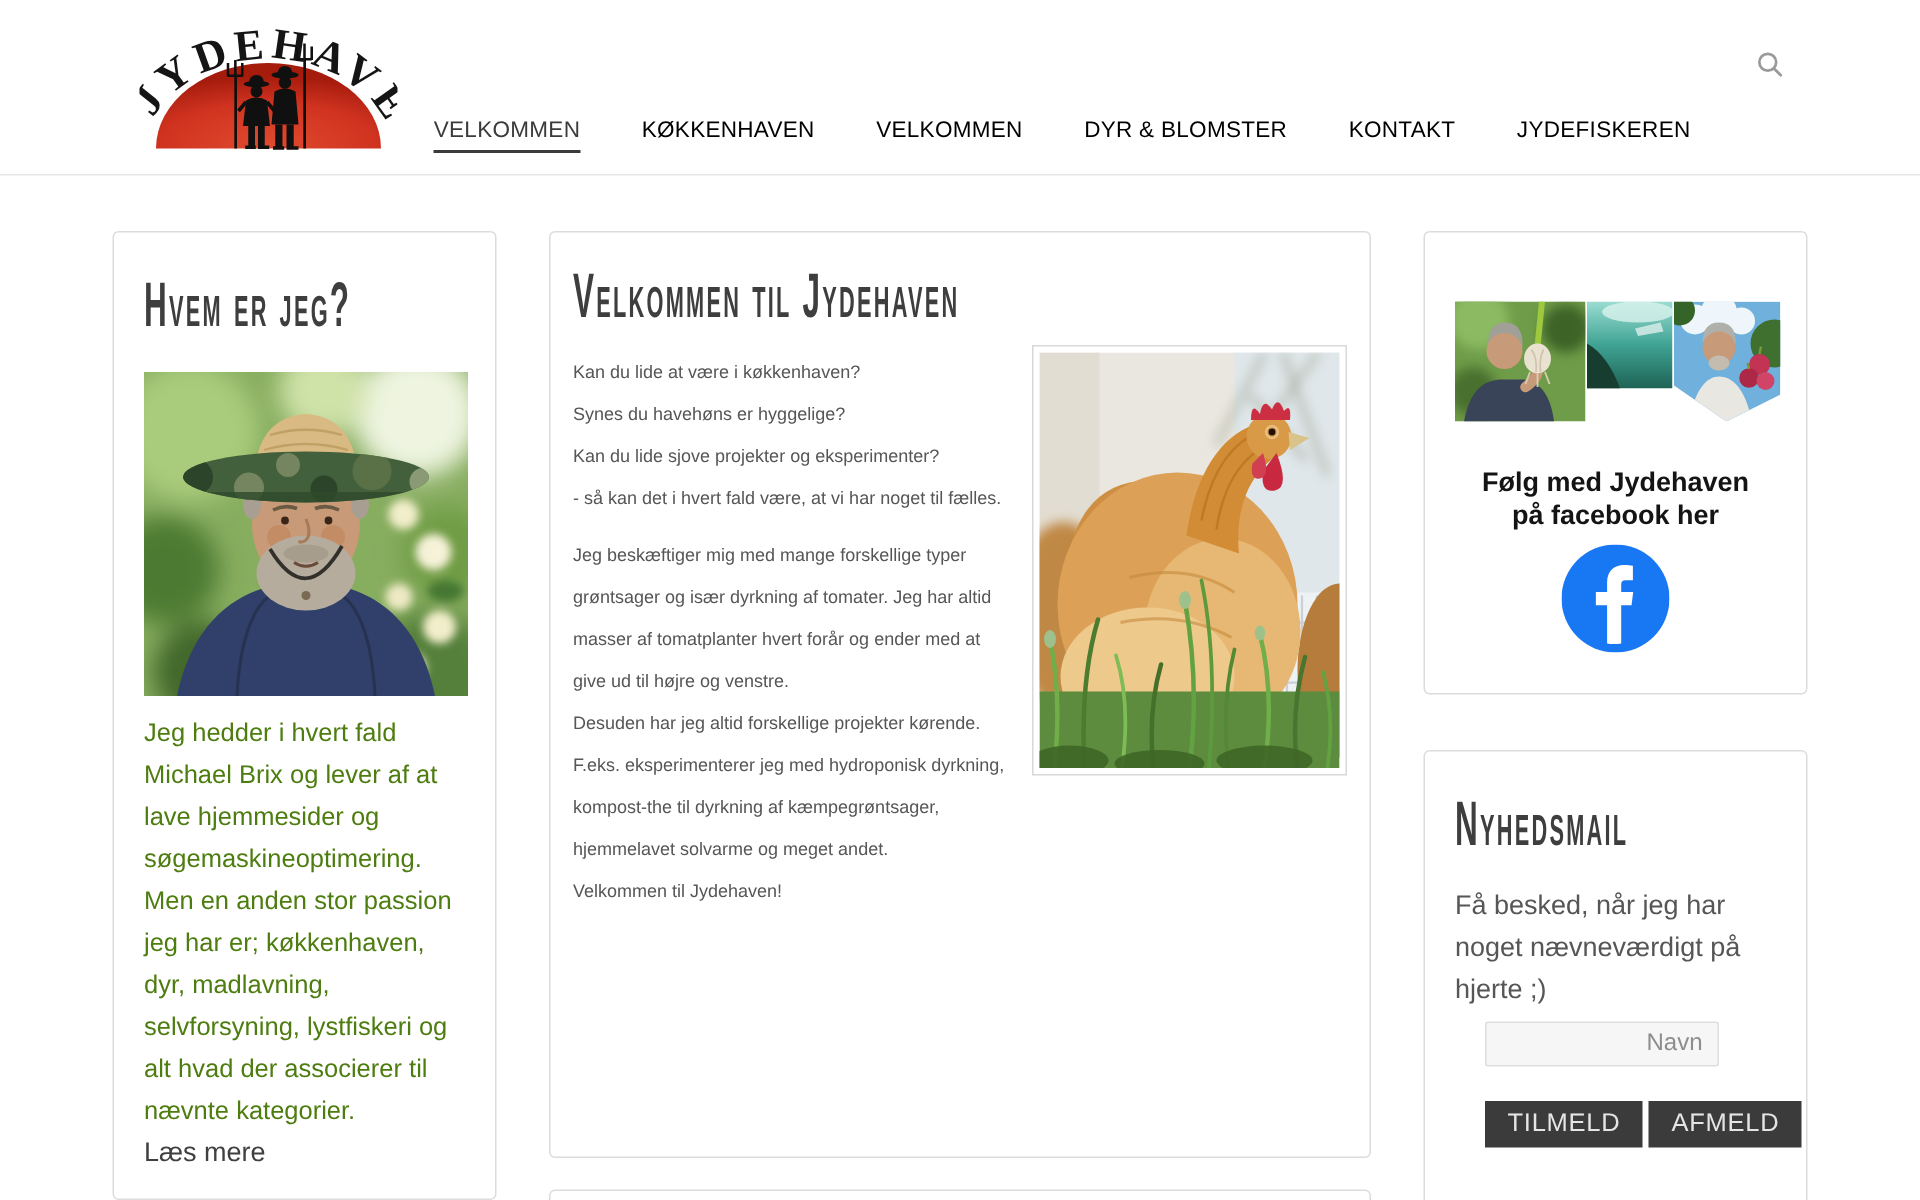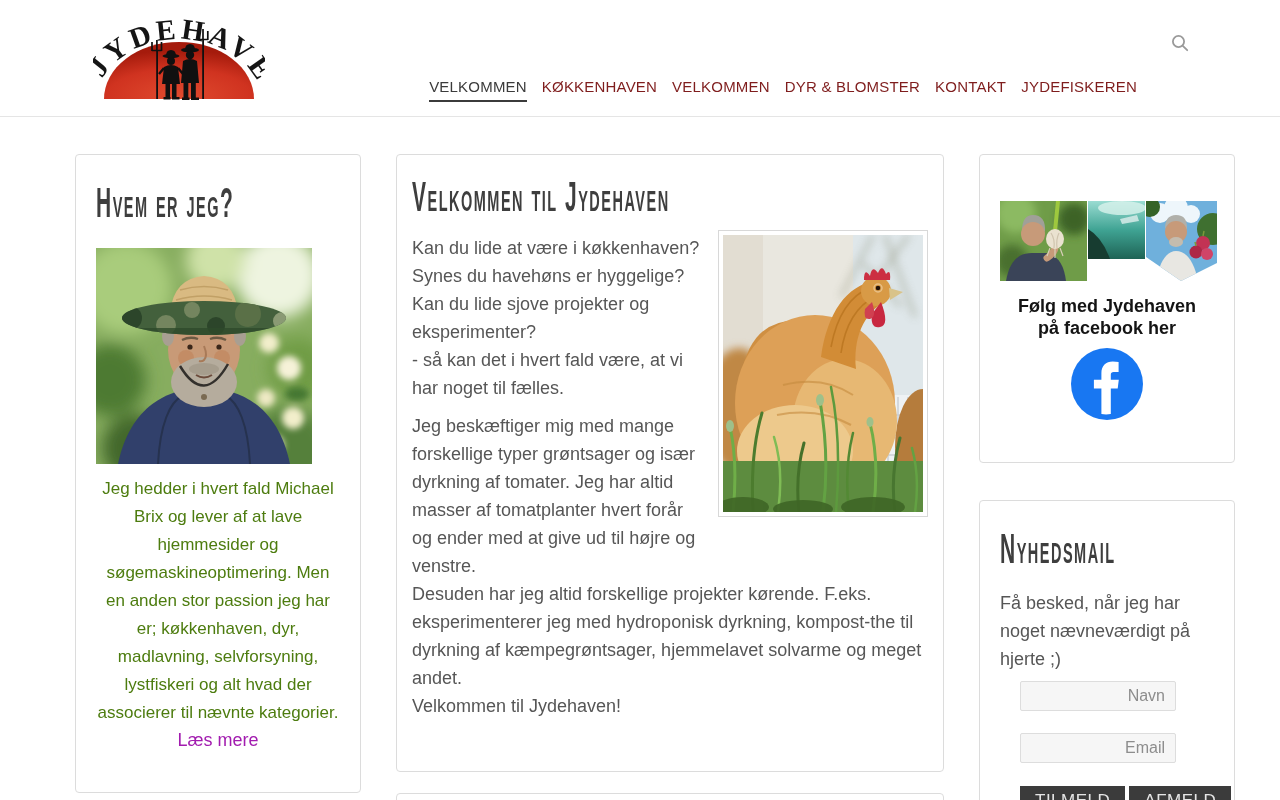--- a/index.html
+++ b/index.html
@@ -4,55 +4,55 @@
 <style>
   * { margin:0; padding:0; box-sizing:content-box; }
   html,body { background:#fff; }
   body { font-family:"Liberation Sans", sans-serif; color:#565656; }
   .page { width:1280px; height:800px; overflow:hidden; background:#fff; position:relative; }
 
   
   header { height:116px; border-bottom:1px solid #e5e5e5; }
   .header-inner { width:1130px; height:100%; margin:0 auto; position:relative; }
   .logo { position:absolute; left:18px; top:6px; display:block; cursor:pointer; }
-  nav { position:absolute; right:68px; bottom:14px; display:flex; gap:15px; }
-  nav a { font-size:15px; color:#7f1d1d; text-decoration:none; letter-spacing:.2px; padding-bottom:5px; cursor:pointer; white-space:nowrap; }
+  nav { position:absolute; right:78px; bottom:14px; display:flex; gap:41px; }
+  nav a { font-size:15px; color:#000000; text-decoration:none; letter-spacing:.2px; padding-bottom:5px; cursor:pointer; white-space:nowrap; }
   nav a.active { color:#3b3b3b; border-bottom:2px solid #3b3b3b; }
   .search-btn { position:absolute; right:16px; top:34px; background:none; border:0; cursor:pointer; line-height:0; }
 
   
   .content { width:1130px; margin:37px auto 0; display:flex; gap:35px; align-items:flex-start; }
-  .col-left  { width:286px; flex:none;text-align:center; }
+  .col-left  { width:256px; flex:none; }
   .col-center{ width:548px; flex:none; }
   .col-right { width:256px; flex:none; }
   .card { background:#fff; border:1px solid #dcdcdc; border-radius:4px; box-sizing:border-box; }
 
   
   h1,h2 { font-weight:bold; color:#3e3e3e; white-space:nowrap; line-height:1.25; }
   .script { display:inline-block; transform:scaleX(.5); transform-origin:0 50%; font-variant:small-caps; letter-spacing:3px; font-size:42px; }
 
   
   .about-card { min-height:639px; padding:20px; }
   .about-card h2 { margin-top:2px; }
   .portrait { width:216px; height:216px; margin-top:18px; overflow:hidden; }
   .bio { font-size:17px; line-height:28px; color:#4d7c0f; margin-top:11px; }
-  .read-more { display:inline-block; margin-top:3px; font-size:18px; color:#a21caf; text-decoration:none; cursor:pointer; }
+  .read-more { display:inline-block; margin-top:3px; font-size:18px; color:#404040; text-decoration:none; cursor:pointer; }
 
   
   .welcome-card { min-height:618px; padding:14px 15px 40px; }
   .welcome-card h1 { margin-top:2px;text-decoration:underline; }
   .photo-frame { float:right; width:200px; padding:4px; border:1px solid #d8d8d8; background:#fff; margin:6px 0 20px 16px; }
   .photo-frame svg { display:block; }
-  .welcome-card p { font-size:18px; line-height:28px; color:#565656; margin-top:10px; }
+  .welcome-card p { font-size:12px; line-height:28px; color:#565656; margin-top:10px; }
   .stub-card { height:60px; margin-top:21px; }
 
   
   .fb-card { height:309px; padding:20px; text-align:center; cursor:pointer; }
   .collage { width:217px; height:80px; margin:26px auto 0; }
-  .fb-caption { font-size:18px; font-weight:bold; color:#141414; line-height:22px; margin-top:14px; }
+  .fb-caption { font-size:18px; font-weight:bold; color:#141414; line-height:22px; margin-top:29px; }
   .fb-logo { margin-top:9px; line-height:0; }
   .news-card { height:330px; margin-top:37px; padding:20px; }
   .news-card h2 { margin-top:2px; }
   .news-desc { font-size:18px; line-height:28px; color:#565656; margin:13px 0 8px; }
   .news-input { display:block; margin-left:20px; width:156px; height:30px; box-sizing:border-box; background:#f6f6f6; border:1px solid #ddd; border-radius:2px; padding:0 10px; font-size:16px; color:#555; font-family:inherit;text-align:right; }
   .news-input + .news-input { margin-top:22px; }
   .news-input::placeholder { color:#8d8d8d; }
   .btn-row { margin:23px 0 0 20px; display:flex; gap:4px; }
   .btn { background:#3b3b3b; color:#e5e5e5; border:0; font-size:17px; letter-spacing:.5px; padding:0 15px; height:31px; font-family:inherit; cursor:pointer; }
 </style>
@@ -335,21 +335,20 @@
             <circle cx="36" cy="36" r="36" fill="#1877f2"></circle>
             <path fill="#ffffff" d="M47.6,23.9h-5c-1.9,0-2.8,0.9-2.8,2.8v5h8l-1.1,8.8h-6.9V66c-1.5,0.2-3.1,0.4-4.7,0.4 c-1.6,0-3.2-0.1-4.7-0.4V40.5h-7.5v-8.8h7.5v-6.5c0-7.4,4.5-11.6,11.3-11.6c2.2,0,4.2,0.2,5.9,0.5V23.9z"></path>
           </svg>
         </div>
       </section>
 
       <section class="card news-card">
         <h2><span class="script">Nyhedsmail</span></h2>
         <p class="news-desc">Få besked, når jeg har noget nævneværdigt på hjerte ;)</p>
         <input class="news-input" type="text" placeholder="Navn" style="">
-        <input class="news-input" type="text" placeholder="Email" style="">
         <div class="btn-row">
           <button class="btn">TILMELD</button>
           <button class="btn">AFMELD</button>
         </div>
       </section>
     </aside>
 
   </div>
 </div>
 

